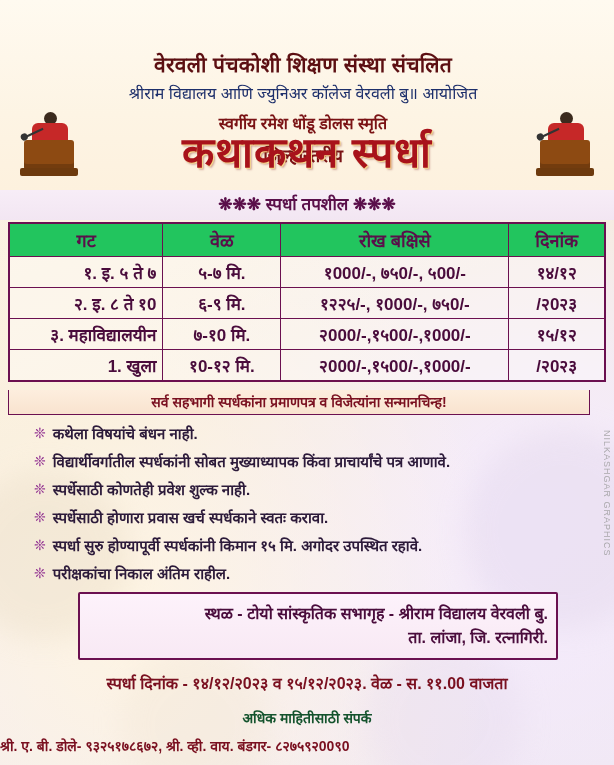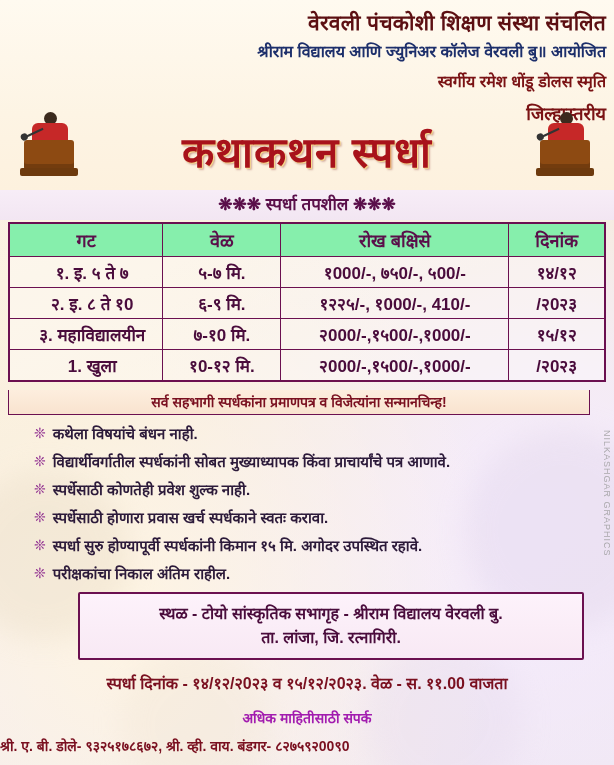--- a/index.html
+++ b/index.html
@@ -18,23 +18,23 @@
   
   .blob{position:absolute;border-radius:50%;filter:blur(14px);opacity:.35;}
   .b1{width:170px;height:170px;left:-40px;top:470px;background:#e7d9c2;}
   .b2{width:200px;height:200px;right:-50px;top:430px;background:#ded2e6;}
   .b3{width:150px;height:150px;left:120px;top:650px;background:#efe2cf;opacity:.28;}
   .b4{width:160px;height:160px;right:90px;top:640px;background:#e3d6ea;opacity:.28;}
 
   
   .hdr{position:absolute;left:0;right:0;top:0;height:190px;
        background:linear-gradient(180deg,#fffaf0 0%,#fdf4e4 60%,#fdf1de 100%);}
-  .hdr-line{position:absolute;left:0;right:8px;text-align:right;white-space:nowrap;}
+  .hdr-line{position:absolute;left:0;right:8px;text-align:center;white-space:nowrap;margin-top:42px;}
   .l1{top:8px;font-size:21px;font-weight:bold;color:#5c0f12;letter-spacing:.3px;}
-  .l2{top:40px;font-size:16px;font-weight:bold;color:#1d2f6b;}
+  .l2{top:40px;font-size:16px;font-weight:normal;color:#1d2f6b;}
   .l3{top:70px;font-size:16px;font-weight:bold;color:#7a1214;}
   .l4{top:101px;font-size:18px;font-weight:bold;color:#7a1214;}
   .title{position:absolute;left:0;right:0;top:122px;text-align:center;
          font-size:42px;font-weight:bold;color:#a8121b;letter-spacing:1px;
          text-shadow:1px 1px 0 #f7d98a, 2px 2px 2px rgba(120,20,20,.35);}
 
   
   .podium{position:absolute;top:110px;width:62px;height:70px;}
   .podium.left{left:18px;}
   .podium.right{right:18px;}
@@ -49,48 +49,48 @@
   
   .subband{position:absolute;left:0;right:0;top:190px;height:30px;
            background:linear-gradient(180deg,#f7edf7,#f2e6f2);
            text-align:center;font-size:17px;font-weight:bold;color:#5a0f4a;line-height:30px;}
 
   
   .tbl{position:absolute;left:8px;right:8px;top:222px;border:2px solid #6b1050;
        border-collapse:collapse;width:598px;background:rgba(255,255,255,.35);}
   .tbl td,.tbl th{border:1.5px solid #6b1050;padding:2px 6px;text-align:center;
        font-size:17px;color:#4a0c3c;font-weight:bold;}
-  .tbl thead th{background:#86efac;font-size:18px;padding:4px 6px;color:#5a0f4a;}
-  .tbl td.lft{text-align:center;padding-left:18px;}
+  .tbl thead th{background:#22c55e;font-size:18px;padding:4px 6px;color:#5a0f4a;}
+  .tbl td.lft{text-align:right;padding-left:18px;}
   .c-gat{width:150px;}
   .c-vel{width:120px;}
   .c-bak{width:230px;}
   .c-din{width:92px;}
   .rowpair td{height:26px;}
 
   .note{position:absolute;left:8px;right:24px;top:390px;height:24px;line-height:24px;
         text-align:center;font-size:14px;font-weight:bold;color:#7a1020;
         background:linear-gradient(180deg,#fdeede,#f9e3cf);border:1.5px solid #6b1050;border-top:none;}
 
   
   .rules{position:absolute;left:34px;right:30px;top:424px;}
   .rule{display:flex;align-items:flex-start;gap:7px;margin-bottom:9px;}
   .rule .star{color:#8e2a8e;font-size:14px;line-height:19px;}
   .rule .txt{font-size:15px;color:#2c1a3a;font-weight:bold;line-height:19px;}
 
   
-  .venue{position:absolute;left:78px;width:460px;top:592px;padding:8px 21px;
+  .venue{position:absolute;left:78px;width:460px;top:592px;padding:8px 8px;
          border:2px solid #6b1050;background:linear-gradient(180deg,#fdf2fb,#f8e9f4);
-         text-align:center;border-radius:2px;}
+         text-align:right;border-radius:2px;}
   .venue div{font-size:16px;font-weight:bold;color:#4a0c3c;line-height:24px;}
 
   .dateline{position:absolute;left:0;right:0;top:672px;text-align:center;
             font-size:16px;font-weight:bold;color:#7a1020;}
   .contact{position:absolute;left:0;right:0;top:708px;text-align:center;
-           font-size:14px;font-weight:bold;color:#a21caf;}
+           font-size:14px;font-weight:bold;color:#14532d;}
   .phones{position:absolute;left:0;right:0;top:736px;text-align:left;
           font-size:14px;font-weight:bold;color:#7a1020;}
 
   .watermark{position:absolute;right:2px;top:430px;writing-mode:vertical-rl;
              font-size:9px;letter-spacing:1px;color:#9a9a9a;opacity:.8;}
 </style>
 </head>
 <body>
 
 <div class="poster">
@@ -137,21 +137,21 @@
     <tbody>
       <tr class="rowpair">
         <td class="lft">१. इ. ५ ते ७</td>
         <td>५-७ मि.</td>
         <td>१000/-, ७५0/-, ५00/-</td>
         <td>१४/१२</td>
       </tr>
       <tr class="rowpair">
         <td class="lft">२. इ. ८ ते १0</td>
         <td>६-९ मि.</td>
-        <td>१२२५/-, १000/-, 410/-</td>
+        <td>१२२५/-, १000/-, ७५0/-</td>
         <td>/२0२३</td>
       </tr>
       <tr class="rowpair">
         <td class="lft">३. महाविद्यालयीन</td>
         <td>७-१0 मि.</td>
         <td>२000/-,१५00/-,१000/-</td>
         <td>१५/१२</td>
       </tr>
       <tr class="rowpair">
         <td class="lft">1. खुला</td>

